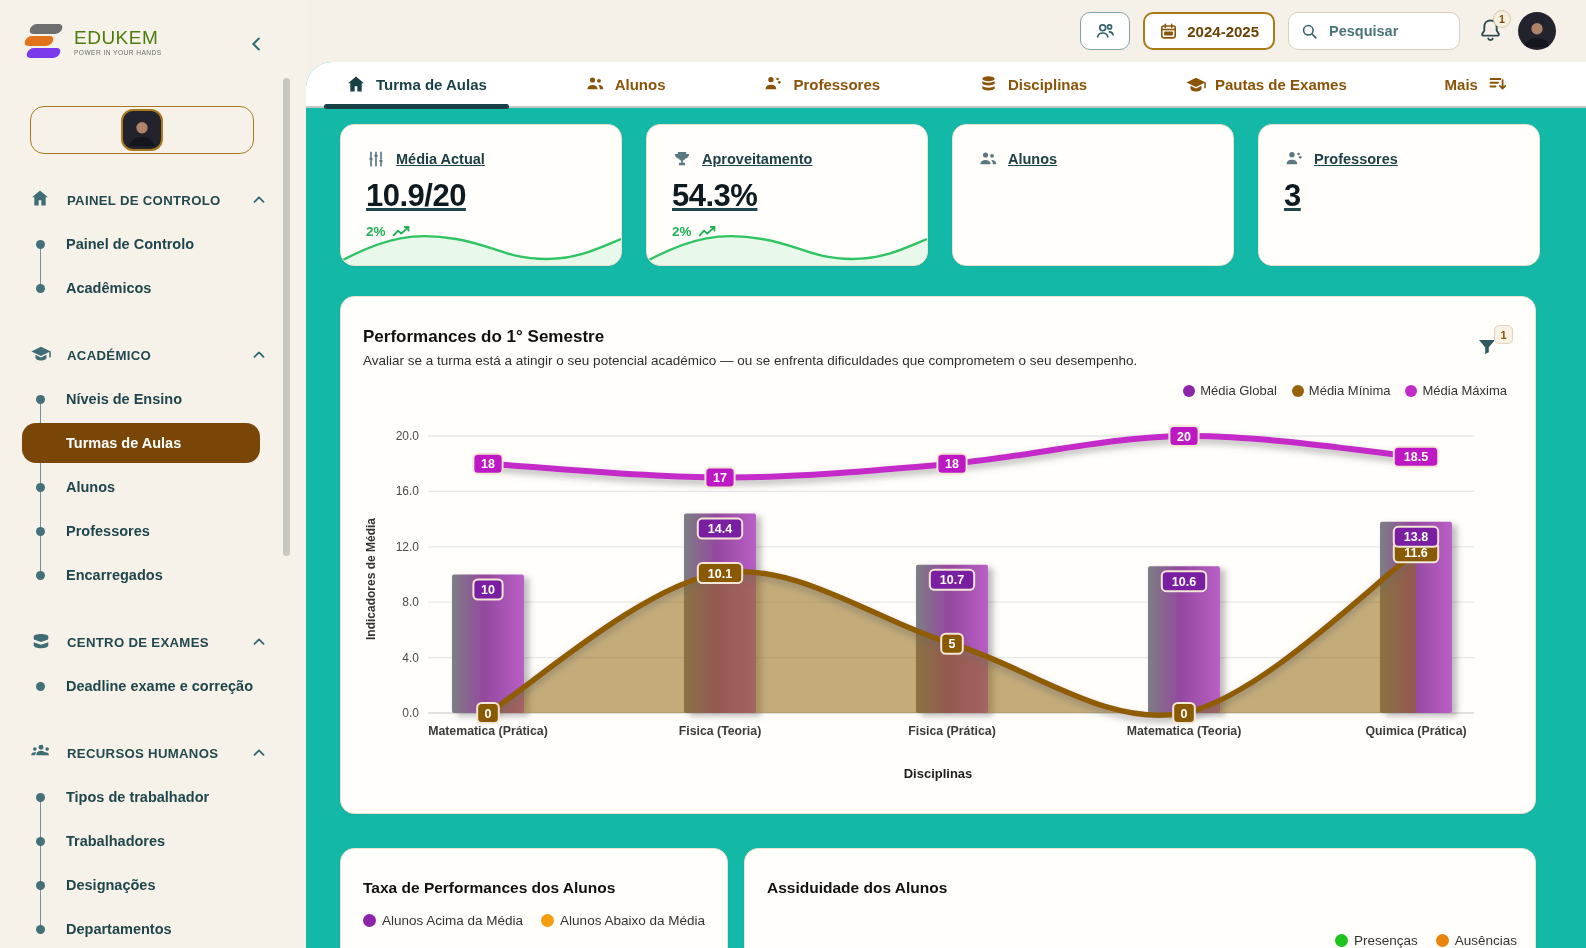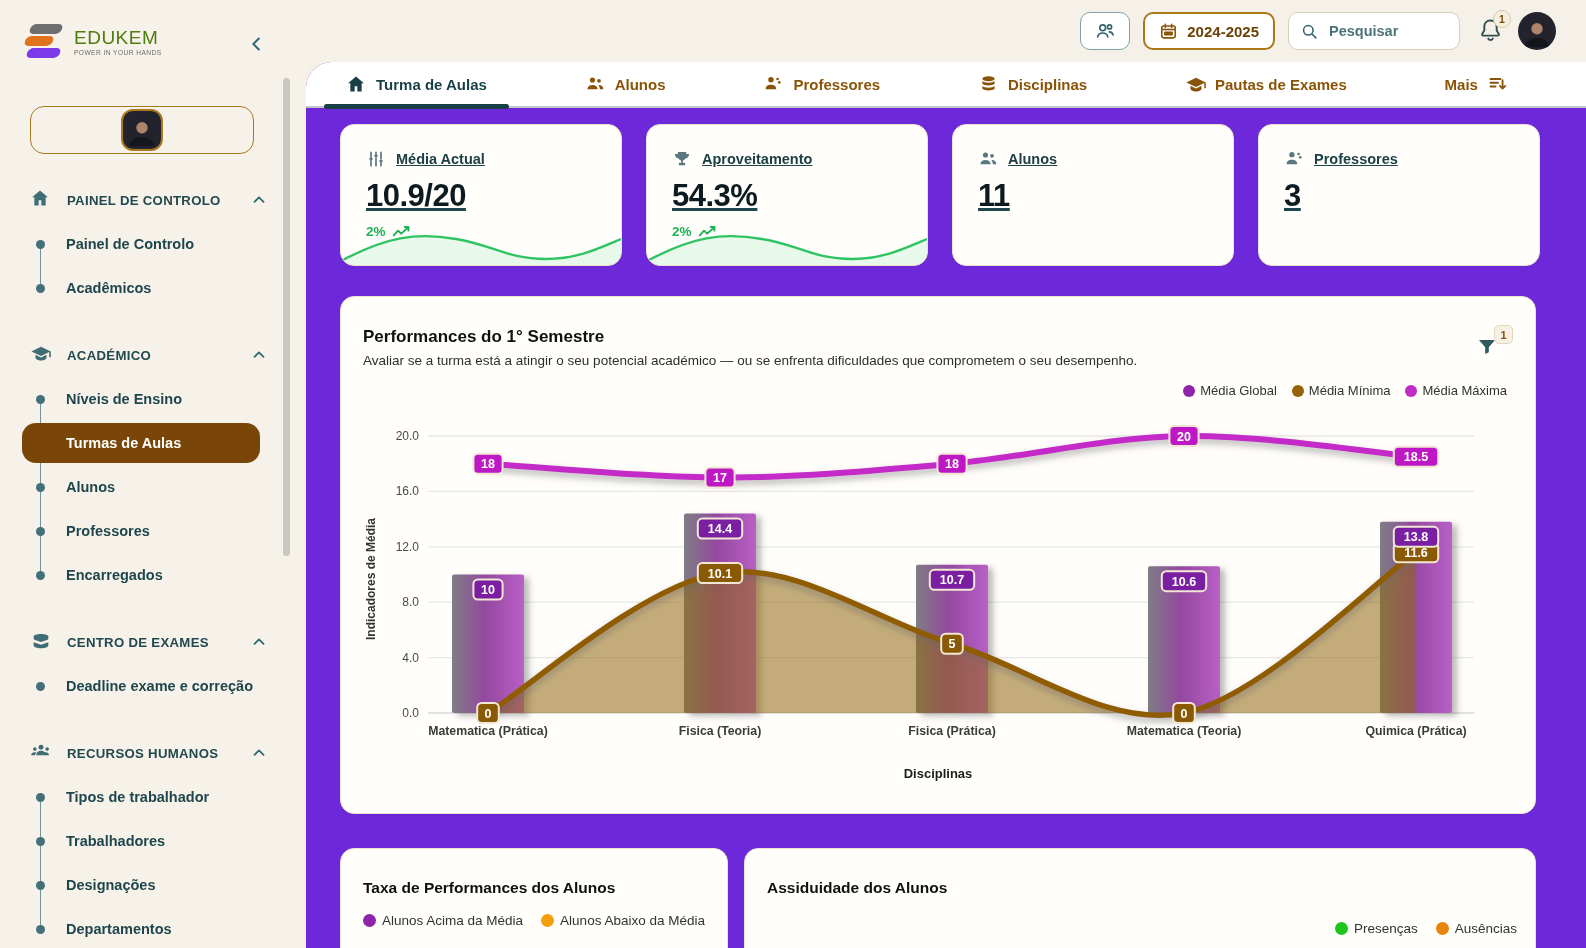--- a/index.html
+++ b/index.html
@@ -45,21 +45,21 @@
   .btn-year .cal{color:#8a5408;}
   .searchbox{width:172px;height:38px;background:#fff;border:1.5px solid #d8cdbb;border-radius:10px;display:flex;align-items:center;gap:8px;padding:0 11px;box-sizing:border-box;}
   .searchbox .mag{color:#33626b;flex:0 0 auto;}
   .searchbox input{border:none;outline:none;background:transparent;width:100%;font-size:14.5px;font-weight:600;color:#2f5a60;font-family:inherit;}
   .searchbox input::placeholder{color:#4a737a;opacity:1;}
   .bell-wrap{position:relative;width:28px;height:30px;color:#2f4f55;cursor:pointer;margin-left:4px;}
   .count-badge{position:absolute;top:-6px;right:-6px;min-width:16px;height:16px;border-radius:50%;background:#f6efe0;border:1px solid #d9c9a4;color:#7a4a0a;font-size:10.5px;font-weight:800;display:flex;align-items:center;justify-content:center;}
   .top-avatar{width:38px;height:38px;border-radius:50%;background:#23232e;overflow:hidden;display:flex;align-items:flex-end;justify-content:center;cursor:pointer;}
 
   
-  .main-panel{position:absolute;left:306px;top:62px;right:0;bottom:0;background:#6d28d9;border-top-left-radius:26px;}
+  .main-panel{position:absolute;left:306px;top:62px;right:0;bottom:0;background:#14b8a6;border-top-left-radius:26px;}
   .tabbar{position:absolute;left:0;top:0;right:0;height:46px;background:#fff;border-top-left-radius:26px;border-bottom:2.5px solid #c6c6c6;display:flex;align-items:center;justify-content:space-between;padding:0 72px 0 34px;box-sizing:border-box;}
   .tab{position:relative;height:100%;display:flex;align-items:center;gap:10px;color:#8a5408;font-weight:800;font-size:15px;padding:0 6px;cursor:pointer;}
   .tab .t-icon{width:20px;height:20px;}
   .tab.active{color:#173f45;}
   .tab.active::after{content:"";position:absolute;left:-16px;right:-16px;bottom:-2.5px;height:4.5px;border-radius:3px;background:#173f45;}
 
   
   .stats-row{position:absolute;left:34px;top:62px;display:flex;gap:24px;text-decoration:underline;}
   .stat-card{position:relative;width:280px;height:140px;background:#fffefb;border:1px solid #ece2cf;border-radius:14px;overflow:hidden;box-shadow:0 1px 2px rgba(80,60,20,.05);}
   .s-head{display:flex;align-items:center;gap:10px;padding:24px 0 0 25px;color:#1d4046;font-weight:800;font-size:14.5px;}
@@ -81,21 +81,21 @@
   .xlabel{position:absolute;left:0;right:0;bottom:32px;text-align:center;font-size:13px;font-weight:800;color:#1d1d1d;}
 
   
   .bottom-row{position:absolute;left:34px;top:786px;display:flex;gap:16px;}
   .b-card{position:relative;background:#fffefb;border:1px solid #ece2cf;border-radius:14px;height:170px;box-shadow:0 1px 2px rgba(80,60,20,.05);}
   .b-card .b-title{position:absolute;left:22px;top:30px;font-size:15.5px;font-weight:800;color:#101010;}
   .b-legend{position:absolute;display:flex;gap:18px;font-size:13.5px;color:#333;align-items:center;}
   .b-legend .leg-item{display:flex;align-items:center;gap:6px;}
   .b-legend .dot{width:13px;height:13px;border-radius:50%;}
   .b-card.left .b-legend{left:0;right:0;top:64px;justify-content:center;}
-  .b-card.right .b-legend{right:18px;top:72px;}
+  .b-card.right .b-legend{right:18px;top:84px;}
 </style>
 </head>
 <body>
 
 <aside class="sidebar">
   <div class="brand">
     <div class="logo-mark">
       <span class="stripe-gray"></span>
         <span class="stripe-orange"></span>
         <span class="stripe-purple"></span>
@@ -419,21 +419,20 @@
           <span class="s-icon">
             <svg width="20" height="20" viewBox="0 0 24 24" fill="currentColor">
               <circle cx="9" cy="7.2" r="3.1"></circle>
               <path d="M3 17.5c0-2.6 2.7-4.4 6-4.4s6 1.8 6 4.4v.7H3Z"></path>
               <circle cx="16.8" cy="8.2" r="2.3"></circle>
               <path d="M16.9 13.2c2.6.2 4.9 1.7 4.9 3.9v1.1h-4.1v-.7c0-1.6-.6-3-1.7-4.1Z"></path>
             </svg>
           </span>
           <span>Alunos</span>
         </div>
-        <div class="s-value">11</div>
       </div>
       <div class="stat-card">
         <div class="s-head">
           <span class="s-icon">
             <svg width="20" height="20" viewBox="0 0 24 24" fill="currentColor">
               <circle cx="9.5" cy="6.8" r="3.2"></circle>
               <path d="M3.2 17.5c0-2.7 2.8-4.5 6.3-4.5s6.3 1.8 6.3 4.5v.7H3.2Z"></path>
               <circle cx="17.5" cy="6" r="1.6"></circle>
               <circle cx="19.5" cy="10" r="1.6"></circle>
             </svg>

